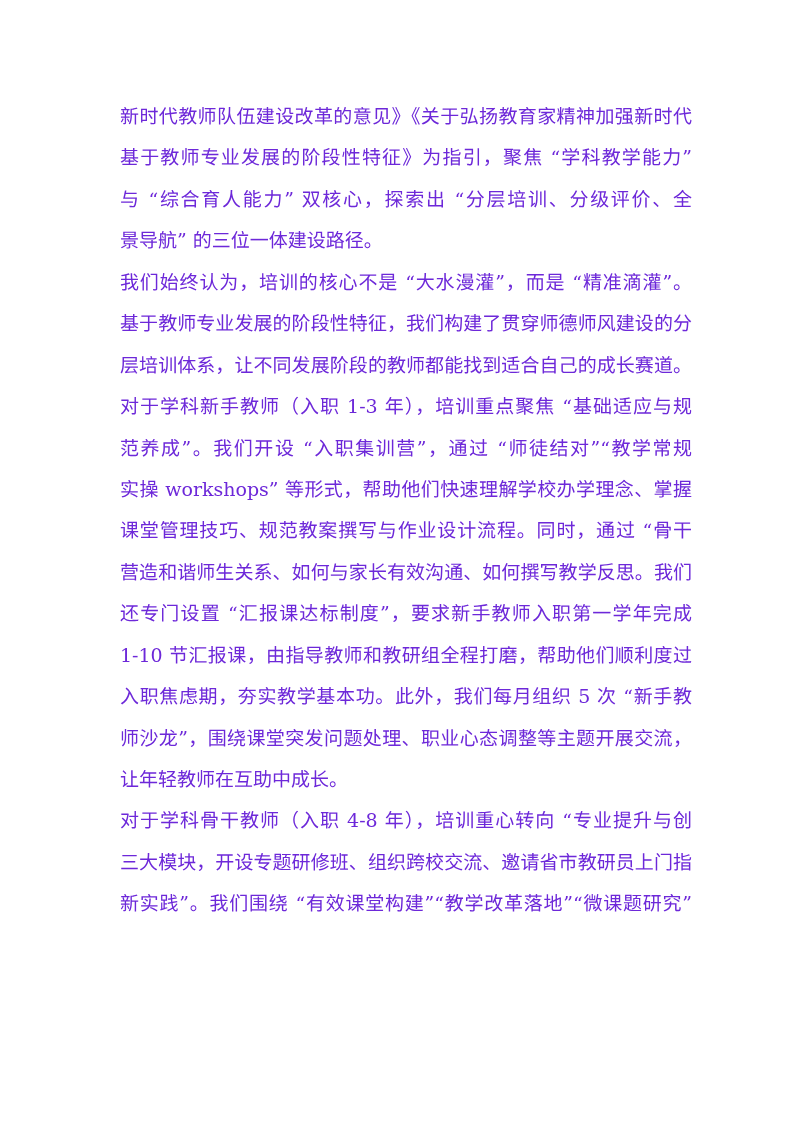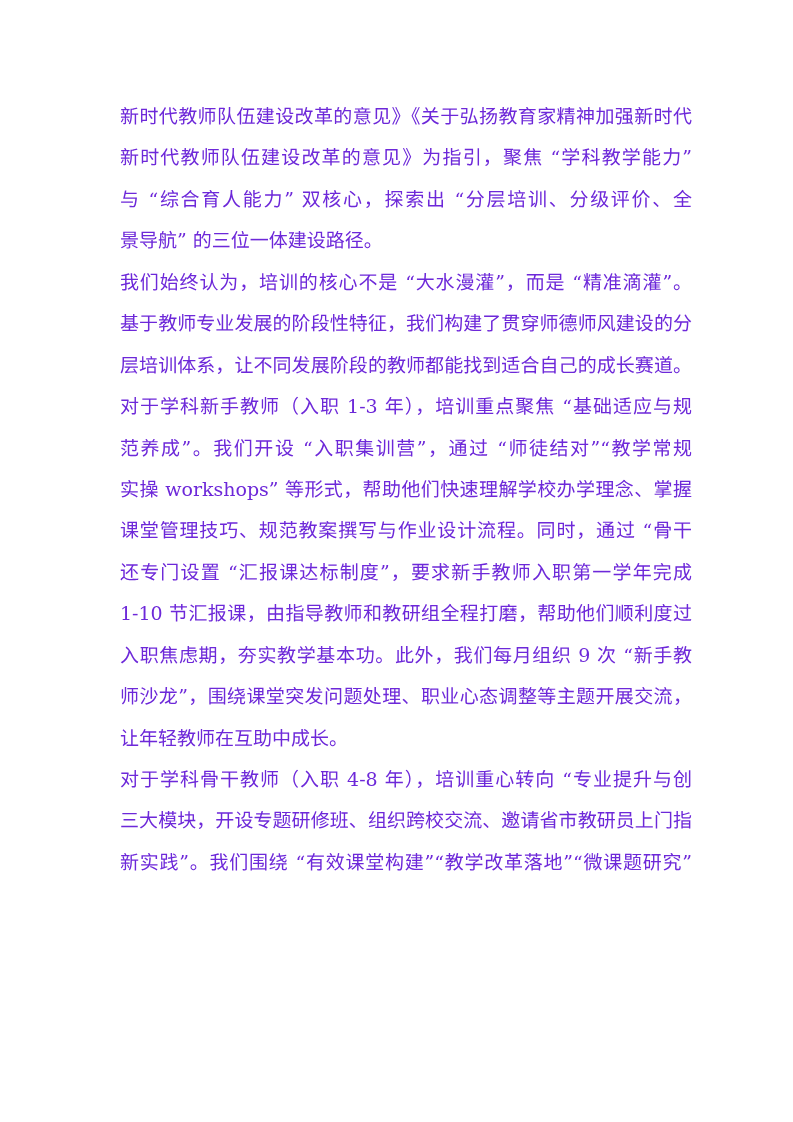--- a/index.html
+++ b/index.html
@@ -38,32 +38,33 @@
     text-align: center;
     text-align-last: left;
   }
 </style>
 </head>
 <body>
 
 <div class="page">
   <div class="text-block">
     <div class="line">新时代教师队伍建设改革的意见》《关于弘扬教育家精神加强新时代</div>
-    <div class="line">新时代教师队伍建设改革的意见》为指引，聚焦 “学科教学能力”</div>
+    <div class="line">基于教师专业发展的阶段性特征》为指引，聚焦 “学科教学能力”</div>
     <div class="line">与 “综合育人能力” 双核心，探索出 “分层培训、分级评价、全</div>
     <div class="line short">景导航” 的三位一体建设路径。</div>
     <div class="line">我们始终认为，培训的核心不是 “大水漫灌”，而是 “精准滴灌”。</div>
     <div class="line">基于教师专业发展的阶段性特征，我们构建了贯穿师德师风建设的分</div>
     <div class="line">层培训体系，让不同发展阶段的教师都能找到适合自己的成长赛道。</div>
     <div class="line">对于学科新手教师（入职 1-3 年），培训重点聚焦 “基础适应与规</div>
     <div class="line">范养成”。我们开设 “入职集训营”，通过 “师徒结对”“教学常规</div>
     <div class="line">实操 workshops” 等形式，帮助他们快速理解学校办学理念、掌握</div>
     <div class="line">课堂管理技巧、规范教案撰写与作业设计流程。同时，通过 “骨干</div>
+    <div class="line">营造和谐师生关系、如何与家长有效沟通、如何撰写教学反思。我们</div>
     <div class="line">还专门设置 “汇报课达标制度”，要求新手教师入职第一学年完成</div>
     <div class="line">1-10 节汇报课，由指导教师和教研组全程打磨，帮助他们顺利度过</div>
-    <div class="line">入职焦虑期，夯实教学基本功。此外，我们每月组织 9 次 “新手教</div>
+    <div class="line">入职焦虑期，夯实教学基本功。此外，我们每月组织 5 次 “新手教</div>
     <div class="line">师沙龙”，围绕课堂突发问题处理、职业心态调整等主题开展交流，</div>
     <div class="line short">让年轻教师在互助中成长。</div>
     <div class="line">对于学科骨干教师（入职 4-8 年），培训重心转向 “专业提升与创</div>
     <div class="line">三大模块，开设专题研修班、组织跨校交流、邀请省市教研员上门指</div>
     <div class="line">新实践”。我们围绕 “有效课堂构建”“教学改革落地”“微课题研究”</div>
   </div>
 </div>
 
 </body></html>

